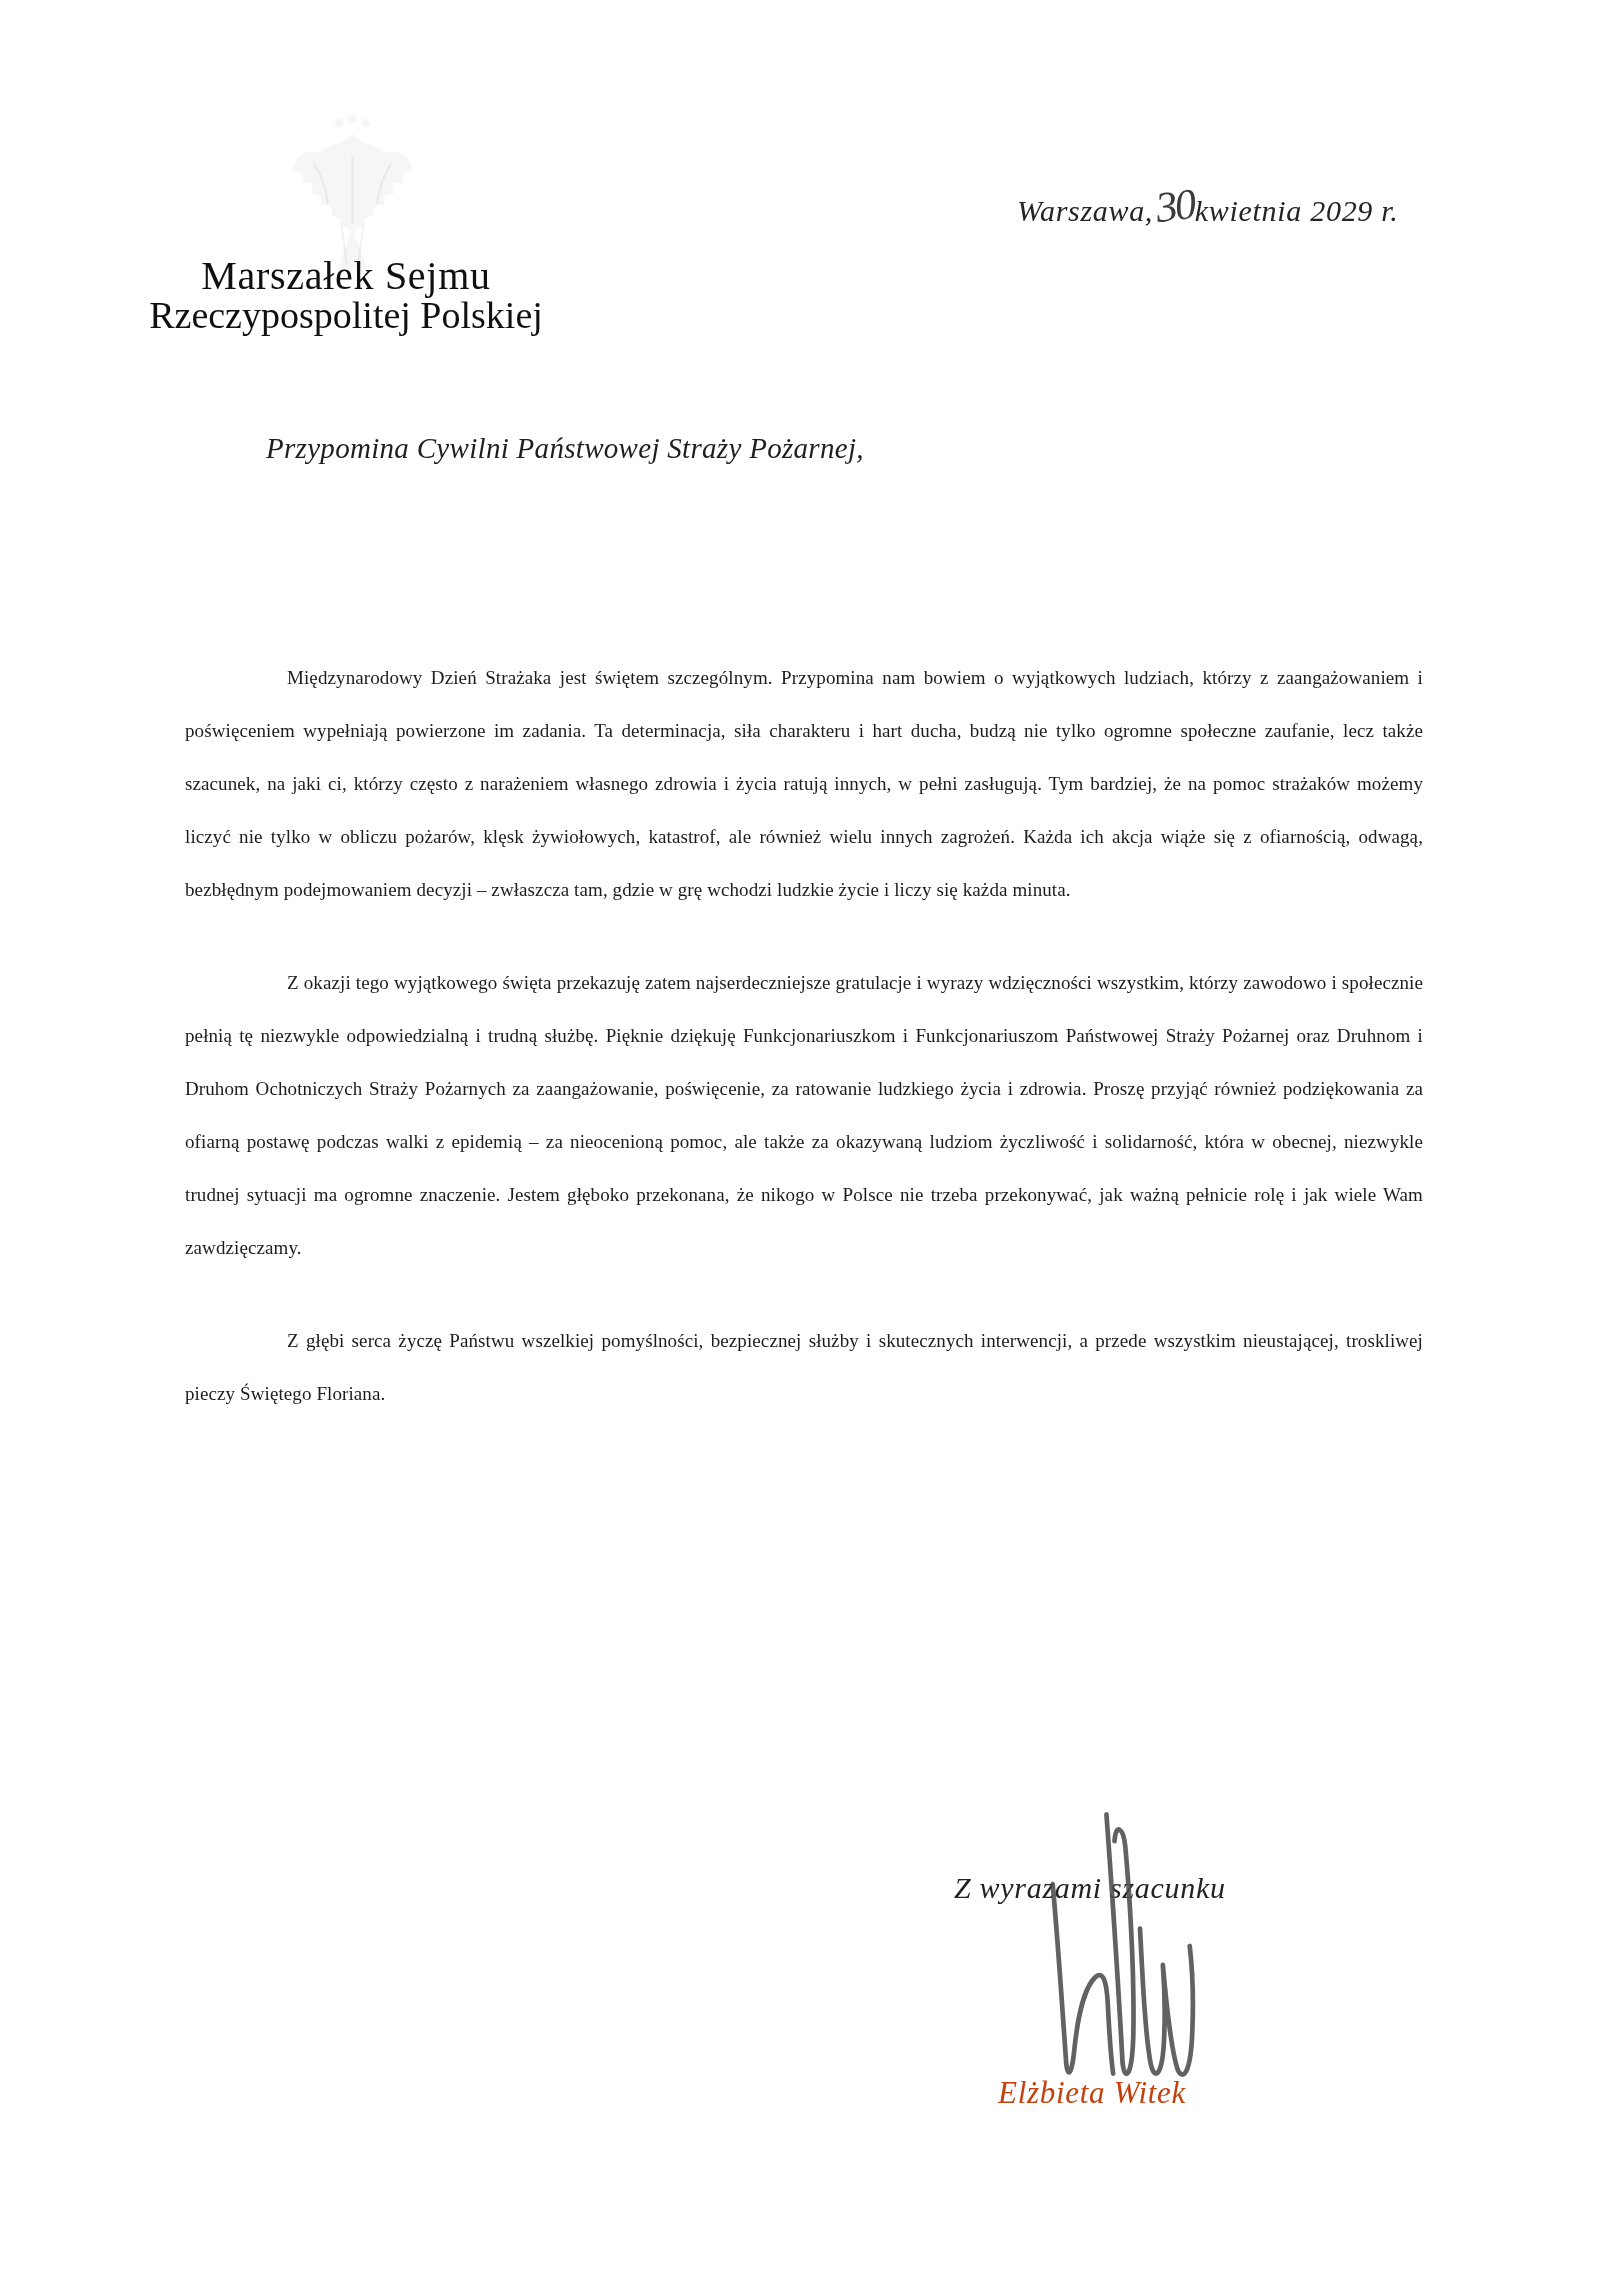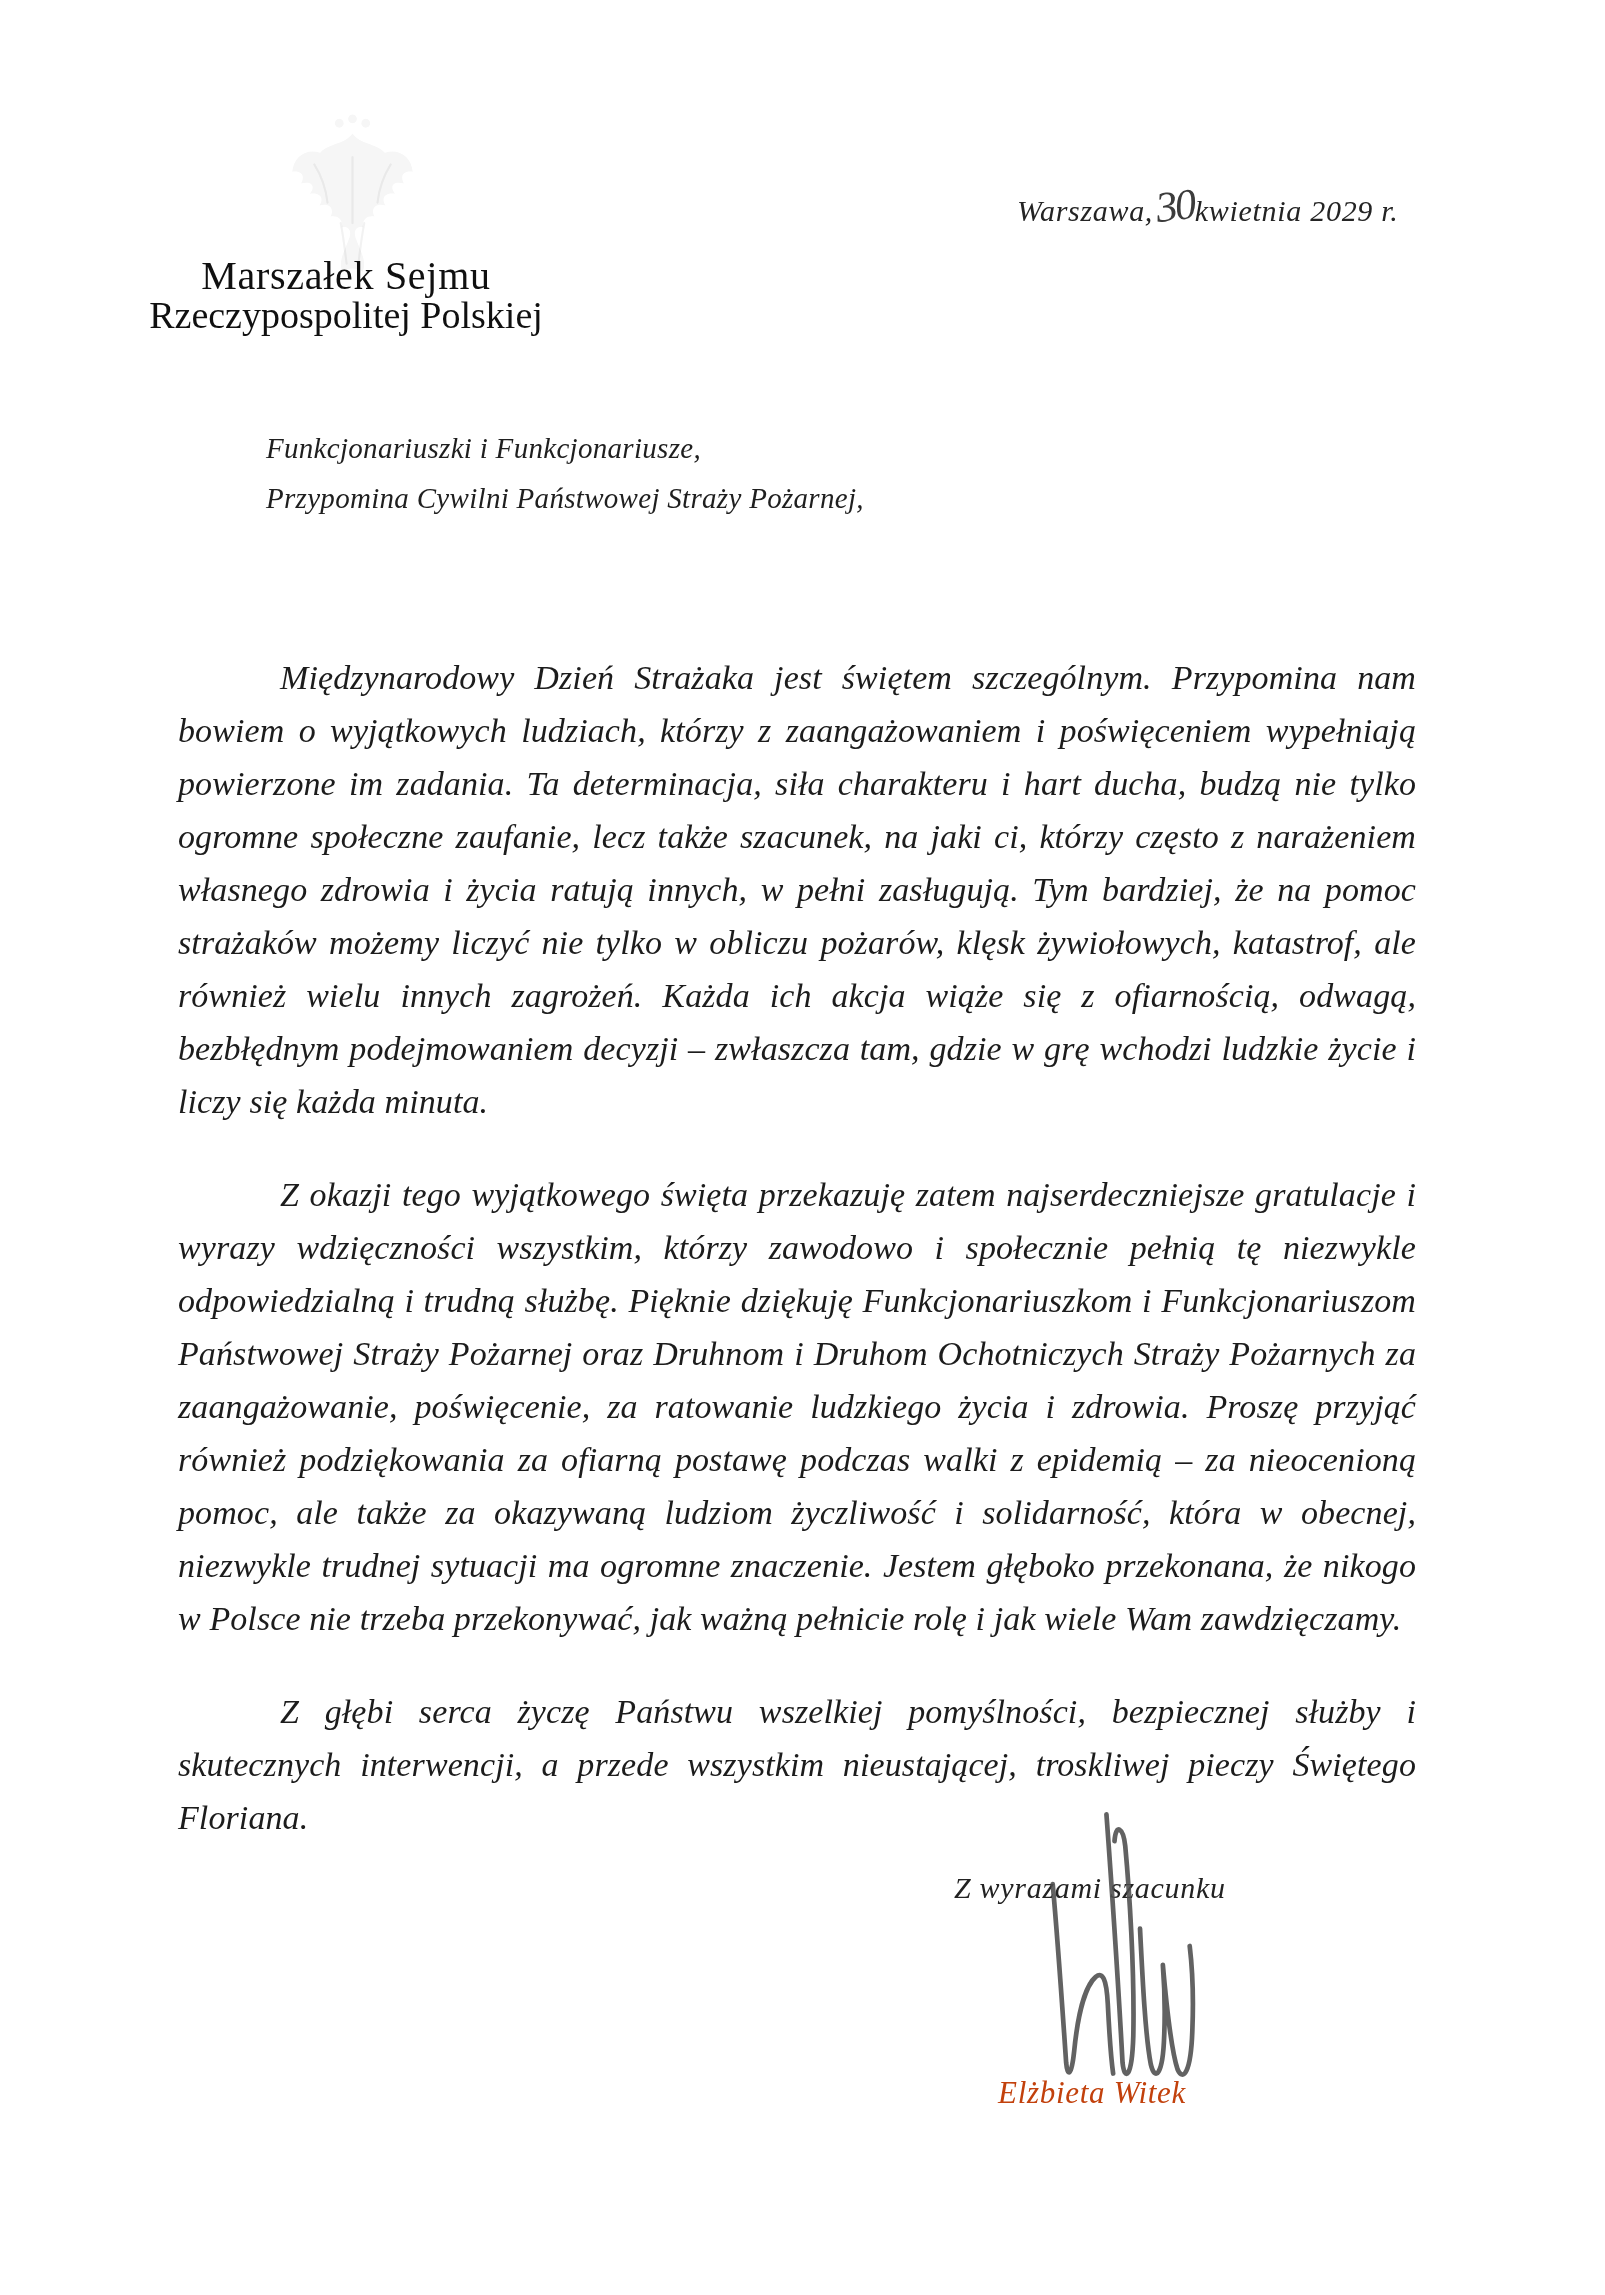--- a/index.html
+++ b/index.html
@@ -47,22 +47,22 @@
 
   
   .salutation{
     position:absolute;left:266px;top:423px;
     font-style:italic;font-size:29px;line-height:50px;color:#1f1f1f;
     letter-spacing:0.3px;
   }
 
   
   .body-text{
-    position:absolute;left:178px;top:651px;width:1238px;
-    font-style:italic;font-size:34px;line-height:53px;
+    position:absolute;left:185px;top:651px;width:1238px;
+    font-size:19px;line-height:53px;
     text-align:justify;color:#1c1c1c;
     letter-spacing:0.1px;
   }
   .body-text p{margin:0;text-indent:102px;}
   .body-text p + p{margin-top:40px;}
 
   
   .closing-phrase{
     position:absolute;left:954px;top:1871px;
     font-style:italic;font-size:30px;color:#222;
@@ -112,21 +112,20 @@
     <span class="date-day">30</span>
     <span class="date-rest">kwietnia 2029 r.</span>
   </div>
 
   <div class="letterhead">
     <div class="lh1">Marszałek Sejmu</div>
     <div class="lh2">Rzeczypospolitej Polskiej</div>
   </div>
 
   <div class="salutation">
-    <div>Funkcjonariuszki i Funkcjonariusze,</div>
     <div>Przypomina Cywilni Państwowej Straży Pożarnej,</div>
   </div>
 
   <div class="body-text">
     <p>Międzynarodowy Dzień Strażaka jest świętem szczególnym. Przypomina nam bowiem o wyjątkowych ludziach, którzy z zaangażowaniem i poświęceniem wypełniają powierzone im zadania. Ta determinacja, siła charakteru i hart ducha, budzą nie tylko ogromne społeczne zaufanie, lecz także szacunek, na jaki ci, którzy często z narażeniem własnego zdrowia i życia ratują innych, w pełni zasługują. Tym bardziej, że na pomoc strażaków możemy liczyć nie tylko w obliczu pożarów, klęsk żywiołowych, katastrof, ale również wielu innych zagrożeń. Każda ich akcja wiąże się z ofiarnością, odwagą, bezbłędnym podejmowaniem decyzji – zwłaszcza tam, gdzie w grę wchodzi ludzkie życie i liczy się każda minuta.</p>
     <p>Z okazji tego wyjątkowego święta przekazuję zatem najserdeczniejsze gratulacje i wyrazy wdzięczności wszystkim, którzy zawodowo i społecznie pełnią tę niezwykle odpowiedzialną i trudną służbę. Pięknie dziękuję Funkcjonariuszkom i Funkcjonariuszom Państwowej Straży Pożarnej oraz Druhnom i Druhom Ochotniczych Straży Pożarnych za zaangażowanie, poświęcenie, za ratowanie ludzkiego życia i zdrowia. Proszę przyjąć również podziękowania za ofiarną postawę podczas walki z epidemią – za nieocenioną pomoc, ale także za okazywaną ludziom życzliwość i solidarność, która w obecnej, niezwykle trudnej sytuacji ma ogromne znaczenie. Jestem głęboko przekonana, że nikogo w Polsce nie trzeba przekonywać, jak ważną pełnicie rolę i jak wiele Wam zawdzięczamy.</p>
     <p>Z głębi serca życzę Państwu wszelkiej pomyślności, bezpiecznej służby i skutecznych interwencji, a przede wszystkim nieustającej, troskliwej pieczy Świętego Floriana.</p>
   </div>
 
   <div class="closing-phrase">Z wyrazami szacunku</div>

